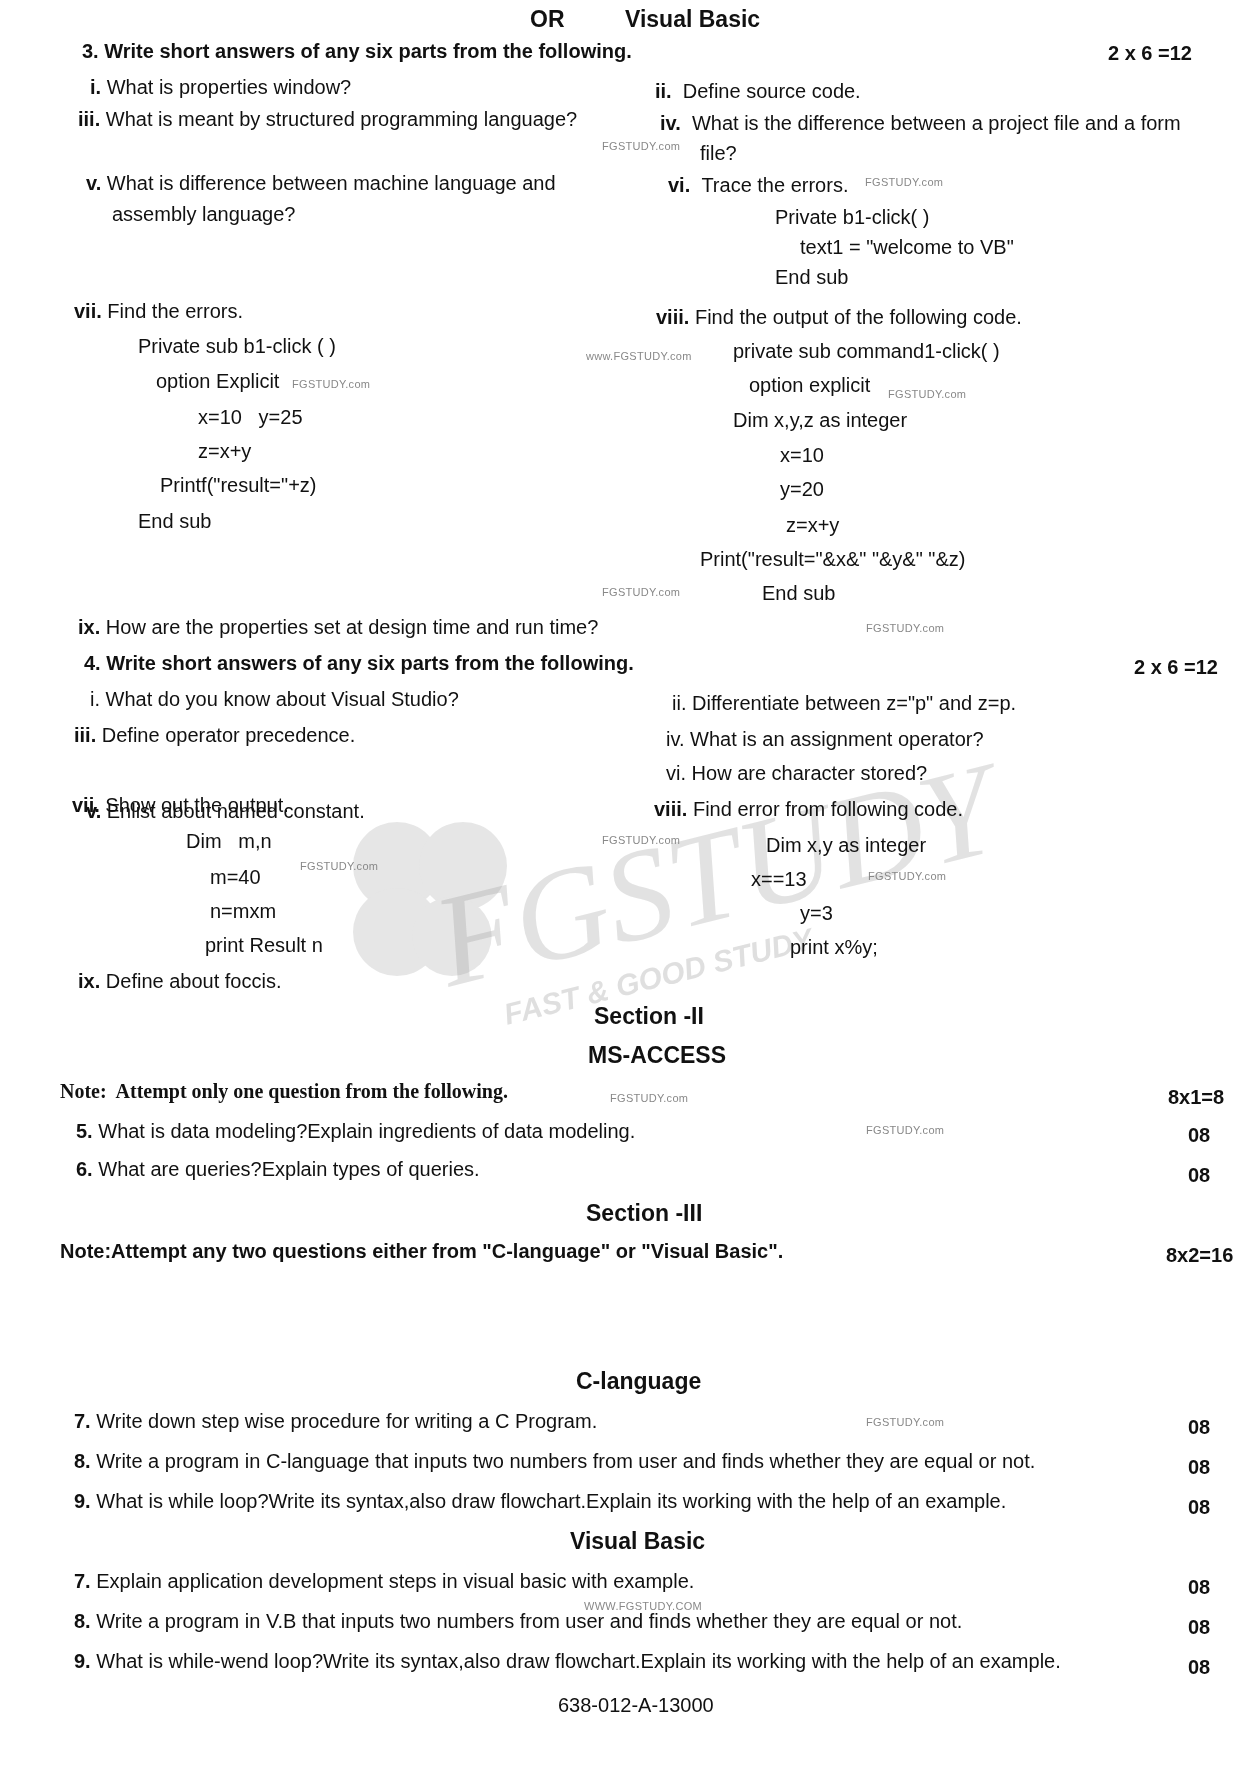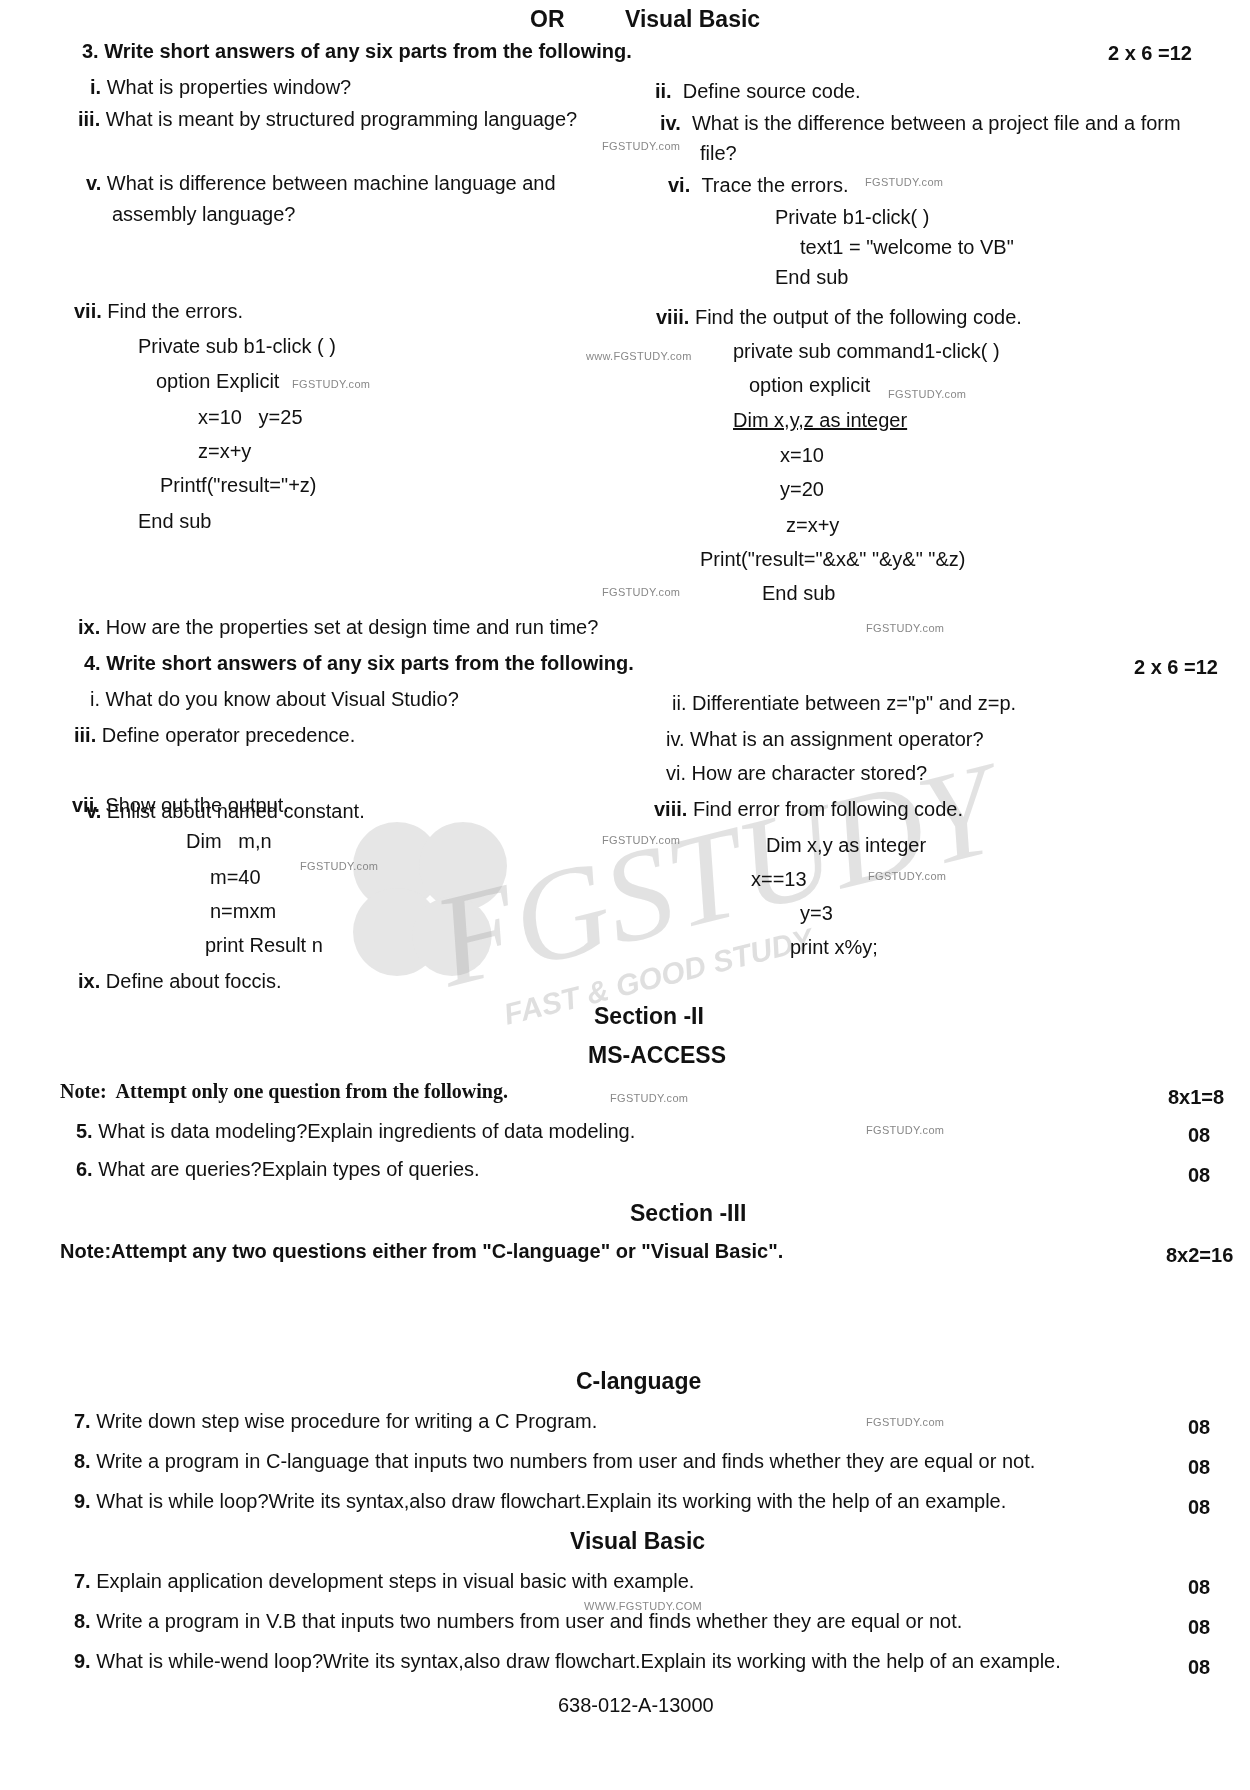--- a/index.html
+++ b/index.html
@@ -68,21 +68,21 @@
 <div class="abs t" style="left:198px;top:398px;white-space:pre;margin-top:8px;">x=10   y=25</div>
 <div class="abs t" style="left:198px;top:440px;">z=x+y</div>
 <div class="abs t" style="left:160px;top:474px;">Printf("result="+z)</div>
 <div class="abs t" style="left:138px;top:510px;">End sub</div>
 
 <div class="abs t" style="left:656px;top:306px;"><span class="b">viii.</span> <span>Find the output of the following code.</span></div>
 <div class="wm" style="left:586px;top:350px;">www.FGSTUDY.com</div>
 <div class="abs t" style="left:733px;top:340px;">private sub command1-click( )</div>
 <div class="abs t" style="left:749px;top:374px;">option explicit</div>
 <div class="wm" style="left:888px;top:388px;">FGSTUDY.com</div>
-<div class="abs t" style="left:733px;top:409px;text-decoration:underline;">Dim x,y,z as integer</div>
+<div class="abs t" style="left:733px;top:409px;">Dim x,y,z as integer</div>
 <div class="abs t" style="left:780px;top:444px;">x=10</div>
 <div class="abs t" style="left:780px;top:478px;">y=20</div>
 <div class="abs t" style="left:786px;top:514px;">z=x+y</div>
 <div class="abs t" style="left:700px;top:548px;">Print("result="&amp;x&amp;" "&amp;y&amp;" "&amp;z)</div>
 <div class="wm" style="left:602px;top:586px;">FGSTUDY.com</div>
 <div class="abs t" style="left:762px;top:582px;">End sub</div>
 
 <div class="abs t" style="left:78px;top:616px;"><span class="b">ix.</span> <span>How are the properties set at design time and run time?</span></div>
 <div class="wm" style="left:866px;top:622px;">FGSTUDY.com</div>
 
@@ -121,21 +121,21 @@
 <div class="abs t b" style="left:60px;top:1080px;white-space:pre;font-family:Liberation Serif, serif;">Note:  Attempt only one question from the following.</div>
 <div class="wm" style="left:610px;top:1092px;">FGSTUDY.com</div>
 <div class="abs t b" style="left:1168px;top:1086px;">8x1=8</div>
 
 <div class="abs t" style="left:76px;top:1120px;"><span class="b">5.</span> <span>What is data modeling?Explain ingredients of data modeling.</span></div>
 <div class="wm" style="left:866px;top:1124px;">FGSTUDY.com</div>
 <div class="abs t b" style="left:1188px;top:1124px;">08</div>
 <div class="abs t" style="left:76px;top:1158px;"><span class="b">6.</span> <span>What are queries?Explain types of queries.</span></div>
 <div class="abs t b" style="left:1188px;top:1164px;">08</div>
 
-<div class="abs h" style="left:586px;top:1200px;margin-left:44px;">Section -III</div>
+<div class="abs h" style="left:586px;top:1200px;">Section -III</div>
 <div class="abs t b" style="left:60px;top:1240px;">Note:Attempt any two questions either from "C-language" or "Visual Basic".</div>
 <div class="abs t b" style="left:1166px;top:1244px;">8x2=16</div>
 
 <div class="abs h" style="left:576px;top:1368px;">C-language</div>
 <div class="abs t" style="left:74px;top:1410px;"><span class="b">7.</span> <span>Write down step wise procedure for writing a C Program.</span></div>
 <div class="wm" style="left:866px;top:1416px;">FGSTUDY.com</div>
 <div class="abs t b" style="left:1188px;top:1416px;">08</div>
 <div class="abs t" style="left:74px;top:1450px;"><span class="b">8.</span> <span>Write a program in C-language that inputs two numbers from user and finds whether they are equal or not.</span></div>
 <div class="abs t b" style="left:1188px;top:1456px;">08</div>
 <div class="abs t" style="left:74px;top:1490px;"><span class="b">9.</span> <span>What is while loop?Write its syntax,also draw flowchart.Explain its working with the help of an example.</span></div>

